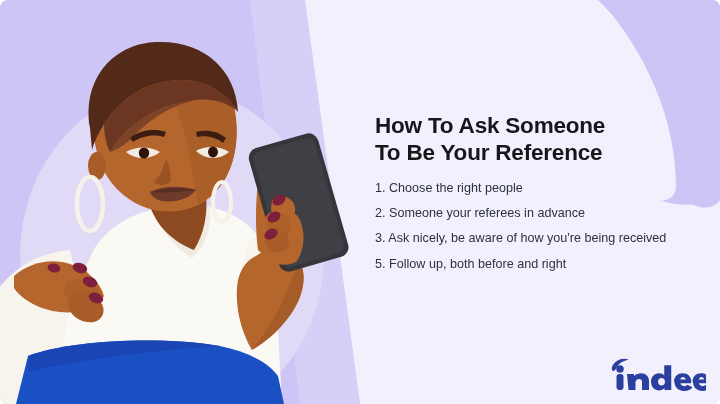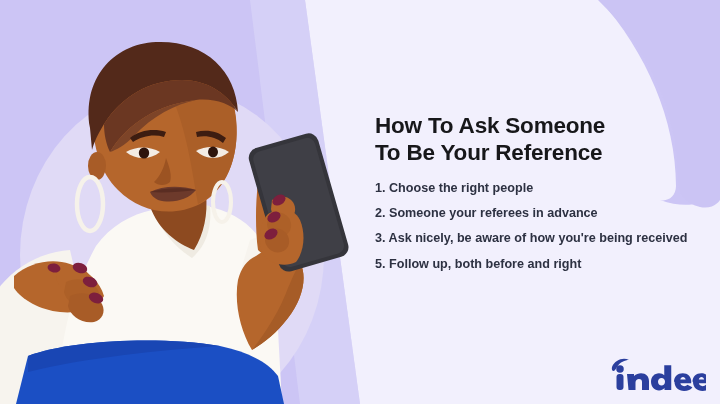--- a/index.html
+++ b/index.html
@@ -7,20 +7,21 @@
     padding: 0;
     background: #ffffff;
   }
   #slide {
     position: relative;
     width: 720px;
     height: 404px;
     overflow: hidden;
     background: #f2f0fd;
     font-family: "Liberation Sans", sans-serif;
+    border-radius: 8px;
   }
 
   
   .bg-base {
     position: absolute;
     inset: 0;
     background: #f2f0fd;
   }
   .bg-svg {
     position: absolute;
@@ -64,21 +65,21 @@
     top: 176px;
     left: 0;
     width: 340px;
     margin: 0;
     padding: 0;
     list-style: none;
   }
   .step {
     font-size: 12.6px;
     line-height: 25.2px;
-    font-weight: bold;
+    font-weight: normal;
     color: #2d3142;
     white-space: nowrap;
   }
   .step-num {
     display: inline;
   }
   .step-text {
     display: inline;
   }
 

